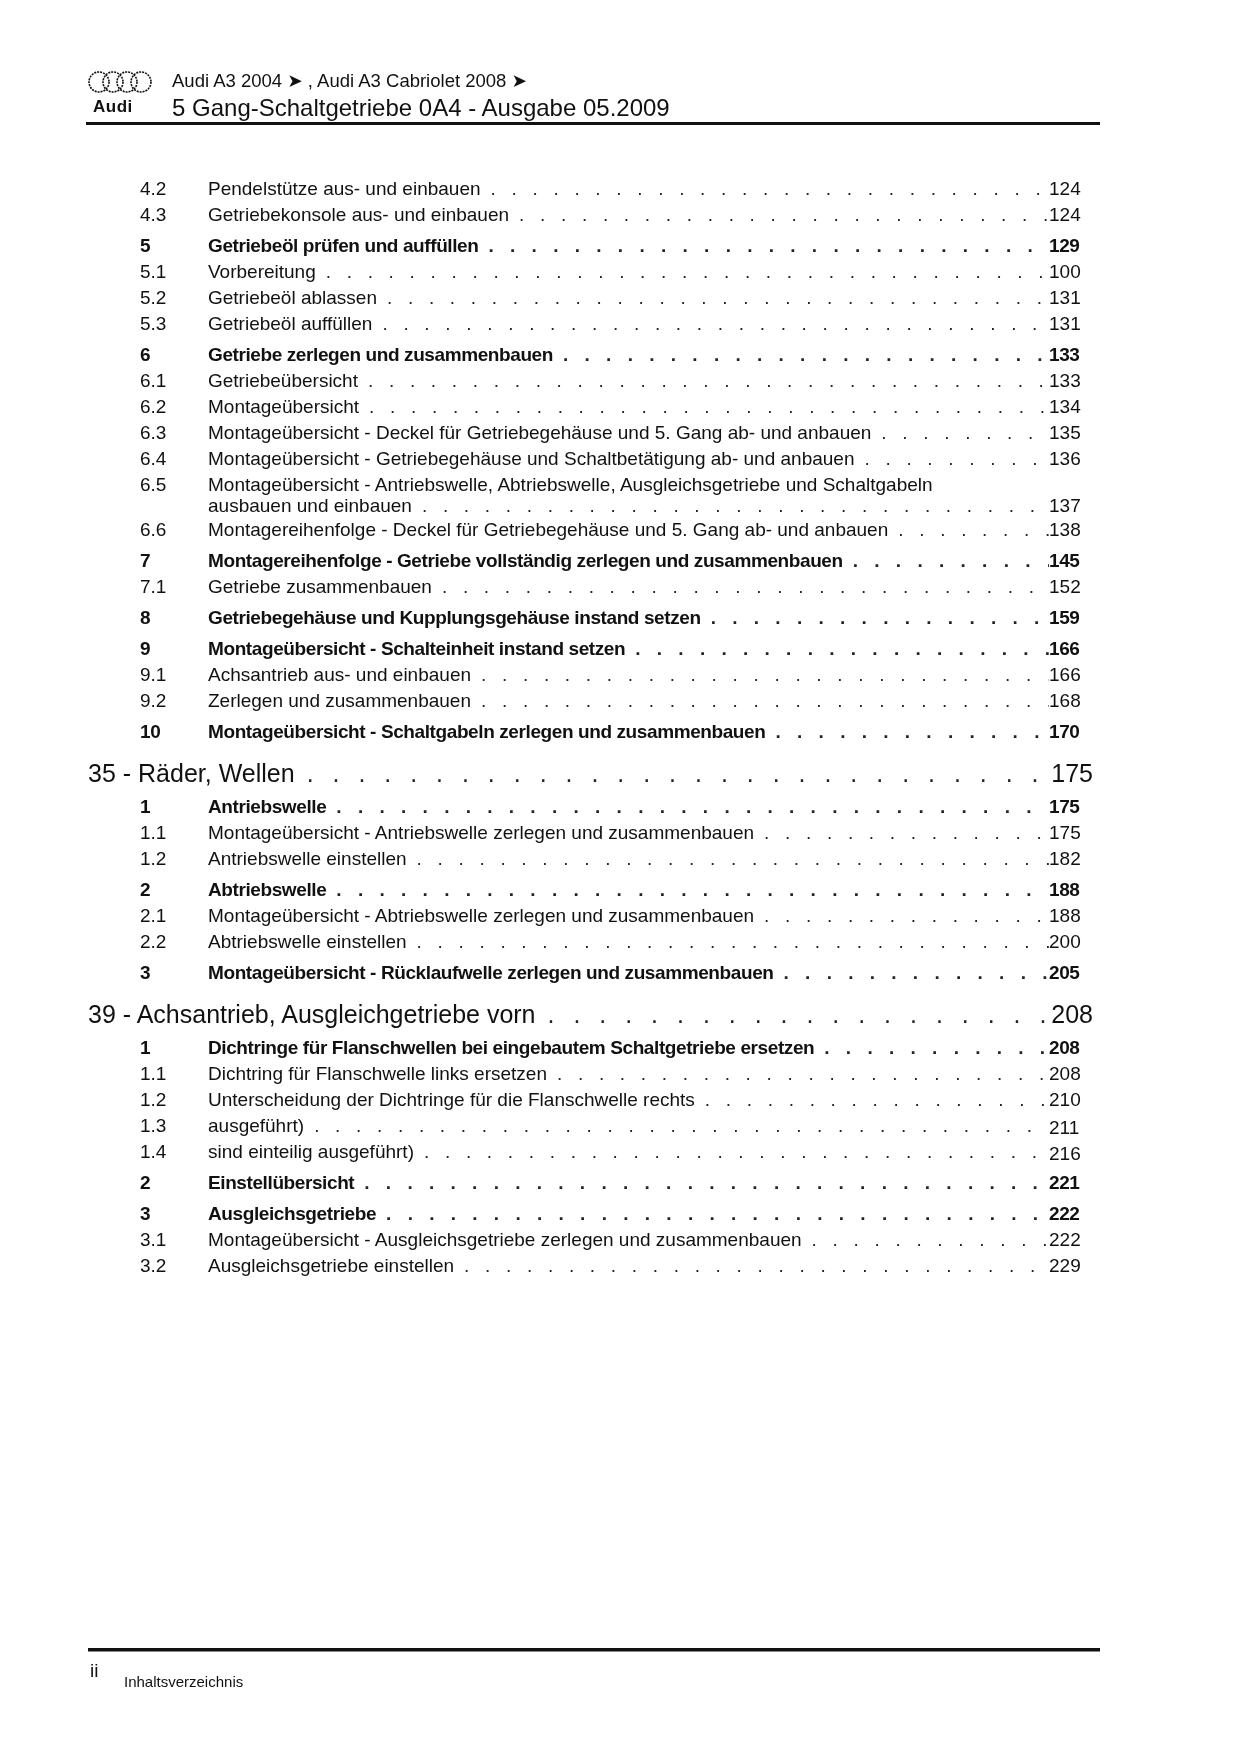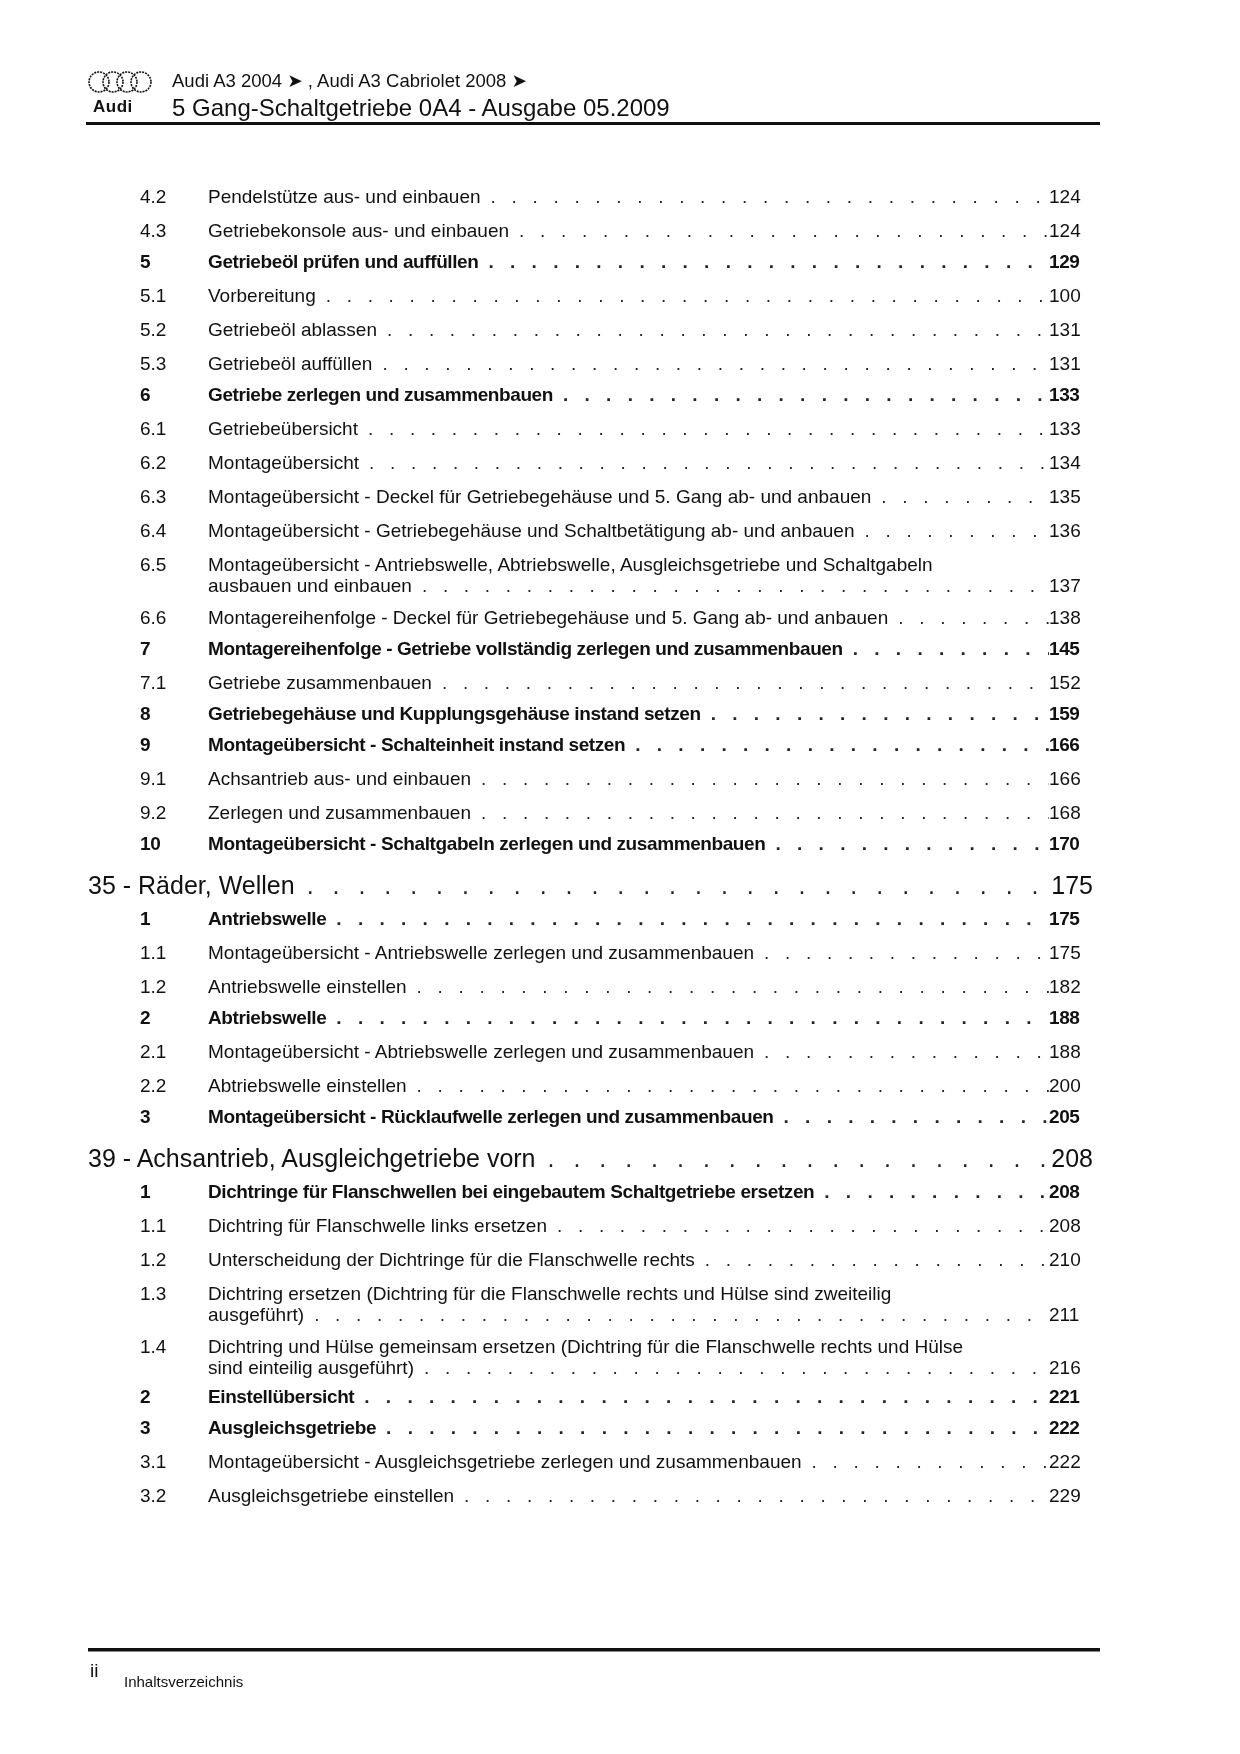--- a/index.html
+++ b/index.html
@@ -6,21 +6,21 @@
   body { width: 1240px; height: 1754px; position: relative; overflow: hidden;
          font-family: "Liberation Sans", sans-serif; color: #111; }
   .header { position: absolute; left: 86px; top: 64px; width: 1014px; height: 58px; border-bottom: 3px solid #111; }
   .logo { position: absolute; left: 2px; top: 6px; width: 64px; height: 48px; }
   .rings { position: absolute; left: 0; top: 0; width: 64px; height: 24px; }
   .wordmark { position: absolute; left: 5px; top: 27px; font-weight: bold; font-size: 17px; letter-spacing: 0.5px; }
   .h-line1 { position: absolute; left: 86px; top: 6px; font-size: 18.5px; white-space: nowrap; text-align: center; }
   .h-line2 { position: absolute; left: 86px; top: 30px; font-size: 24px; white-space: nowrap; }
 
   .toc { position: absolute; left: 88px; top: 176px; width: 1005px; }
-  .row { display: flex; align-items: baseline; font-size: 19px; line-height: 26px; position: relative; margin-top: 8px; }
+  .row { display: flex; align-items: baseline; font-size: 19px; line-height: 26px; position: relative; }
   .row .num { width: 68px; margin-left: 52px; flex: none; }
   .row .body { flex: 1; display: flex; align-items: baseline; min-width: 0; }
   .row .title { white-space: nowrap; padding-right: 10px; }
   .row .dots { flex: 1; overflow: hidden; white-space: nowrap; letter-spacing: 5.2px; color: #222; }
   .row .page { flex: none; width: 44px; text-align: left; }
   .row.bold { font-weight: bold; margin-top: 5px; letter-spacing: -0.4px; }
   .row.bold .dots { letter-spacing: 5.5px; }
   .row.wrap .body { display: block; }
   .row.wrap .l1 { display: block; white-space: nowrap; line-height: 21px; }
   .row.wrap .l2 { display: flex; align-items: baseline; line-height: 22px; }
@@ -302,32 +302,30 @@
       <span class="num">1.2</span>
       <span class="body">
         <span class="title">Unterscheidung der Dichtringe für die Flanschwelle rechts</span>
         <span class="dots">. . . . . . . . . . . . . . . . . . . . . . . . . . . . . . . . . . . . . . . . . . . . . . . . . . . . . . . . . . . . . . . . . . . . . . . . . . . . . . . . . . . . . . . . . . . . . . . . . . . . . . . . . . . . . . . . . . . . . . . . . . . . . . . . . . . . . . . . . . . . . . . . . . . . . . . . . . . . . . . . </span>
       </span>
       <span class="page">210</span>
     </div>
     <div class="row wrap">
       <span class="num">1.3</span>
       <span class="body">
-        <span class="l1">Dichtring ersetzen (Dichtring für die Flanschwelle rechts und Hülse sind zweiteilig</span>
         <span class="l2">
           <span class="title">ausgeführt)</span>
           <span class="dots">. . . . . . . . . . . . . . . . . . . . . . . . . . . . . . . . . . . . . . . . . . . . . . . . . . . . . . . . . . . . . . . . . . . . . . . . . . . . . . . . . . . . . . . . . . . . . . . . . . . . . . . . . . . . . . . . . . . . . . . . . . . . . . . . . . . . . . . . . . . . . . . . . . . . . . . . . . . . . . . . </span>
         </span>
       </span>
       <span class="page" style="align-self: flex-end; line-height: 22px;">211</span>
     </div>
     <div class="row wrap">
       <span class="num">1.4</span>
       <span class="body">
-        <span class="l1">Dichtring und Hülse gemeinsam ersetzen (Dichtring für die Flanschwelle rechts und Hülse</span>
         <span class="l2">
           <span class="title">sind einteilig ausgeführt)</span>
           <span class="dots">. . . . . . . . . . . . . . . . . . . . . . . . . . . . . . . . . . . . . . . . . . . . . . . . . . . . . . . . . . . . . . . . . . . . . . . . . . . . . . . . . . . . . . . . . . . . . . . . . . . . . . . . . . . . . . . . . . . . . . . . . . . . . . . . . . . . . . . . . . . . . . . . . . . . . . . . . . . . . . . . </span>
         </span>
       </span>
       <span class="page" style="align-self: flex-end; line-height: 22px;">216</span>
     </div>
     <div class="row bold">
       <span class="num">2</span>
       <span class="body">

